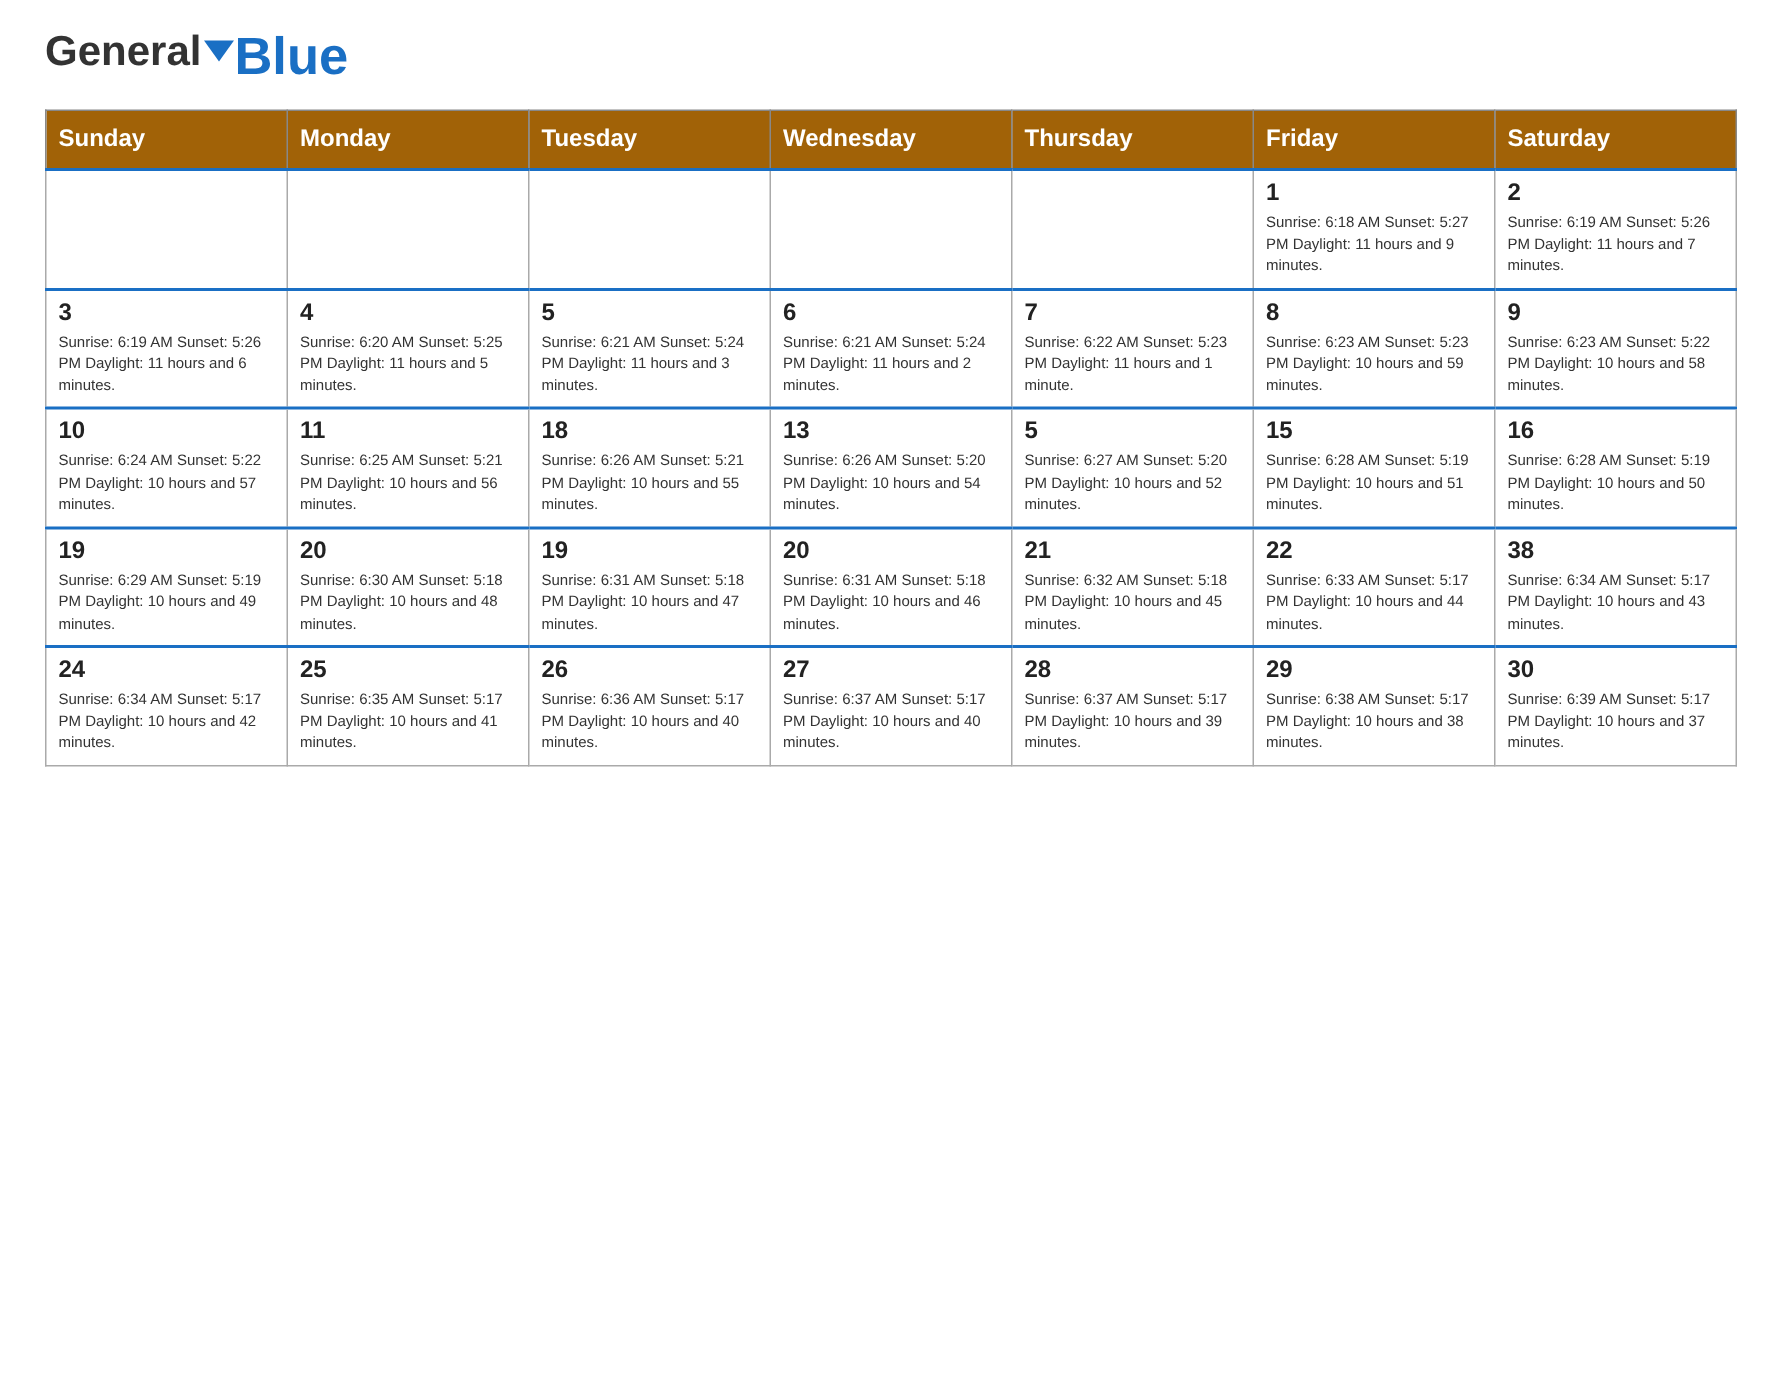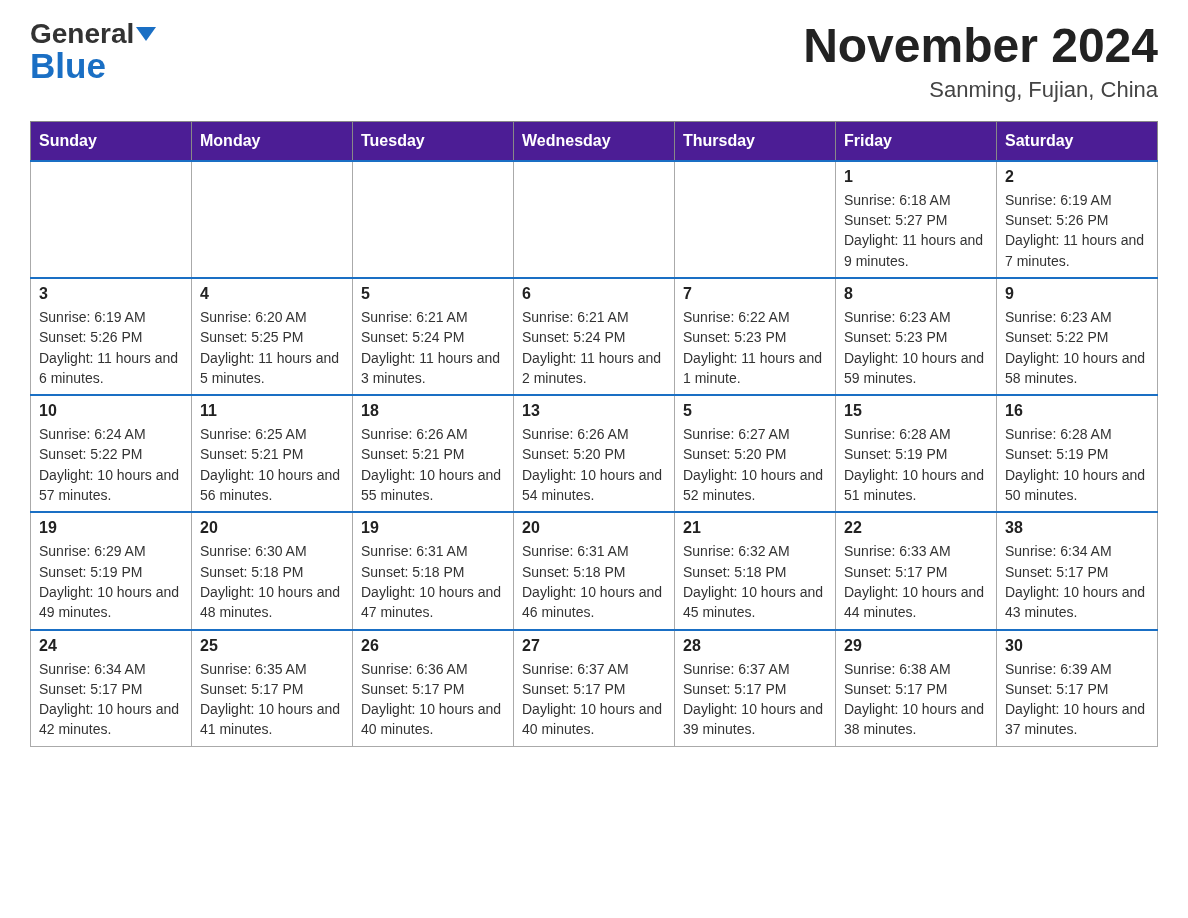--- a/index.html
+++ b/index.html
@@ -12,21 +12,21 @@
       padding: 20px 30px;
     }
     .header {
       display: flex;
       justify-content: space-between;
       align-items: flex-start;
       margin-bottom: 18px;
     }
     .logo {
       display: flex;
-      flex-direction: column;
+      flex-direction: row;
       align-items: flex-start;
     }
     .logo-general {
       font-size: 28px;
       font-weight: bold;
       color: #333;
       line-height: 1;
     }
     .logo-blue {
       font-size: 35px;
@@ -60,21 +60,21 @@
       font-size: 22px;
       color: #444;
       margin-top: 4px;
     }
     .calendar {
       width: 100%;
       border-collapse: collapse;
       border: 1px solid #888;
     }
     .calendar th {
-      background-color: #4c1d95;
+      background-color: #a16207;
       color: #fff;
       font-size: 16px;
       font-weight: bold;
       padding: 10px 8px;
       text-align: left;
       border: 1px solid #888;
     }
     .calendar td {
       vertical-align: top;
       padding: 6px 8px;
@@ -84,21 +84,21 @@
       font-size: 13px;
       color: #333;
     }
     .day-num {
       font-size: 16px;
       font-weight: bold;
       color: #222;
       margin-bottom: 4px;
     }
     .day-info {
-      font-size: 14px;
+      font-size: 10px;
       line-height: 1.45;
       color: #333;
     }
     .empty-cell {
       background: #fff;
     }
     tr.week-row td {
       border-top: 2px solid #1a6fc4;
     }
   </style>
@@ -108,24 +108,20 @@
 <div class="header">
   <div class="logo">
     <div class="logo-top-line">
       <span class="logo-general">General</span>
       <span class="logo-triangle"></span>
     </div>
     <div>
       <span class="logo-blue">Blue</span>
     </div>
   </div>
-  <div class="title-block">
-    <h1>November 2024</h1>
-    <div class="subtitle">Sanming, Fujian, China</div>
-  </div>
 </div>
 
 <table class="calendar">
   <thead>
     <tr>
     <th>Sunday</th>
         <th>Monday</th>
         <th>Tuesday</th>
         <th>Wednesday</th>
         <th>Thursday</th>

